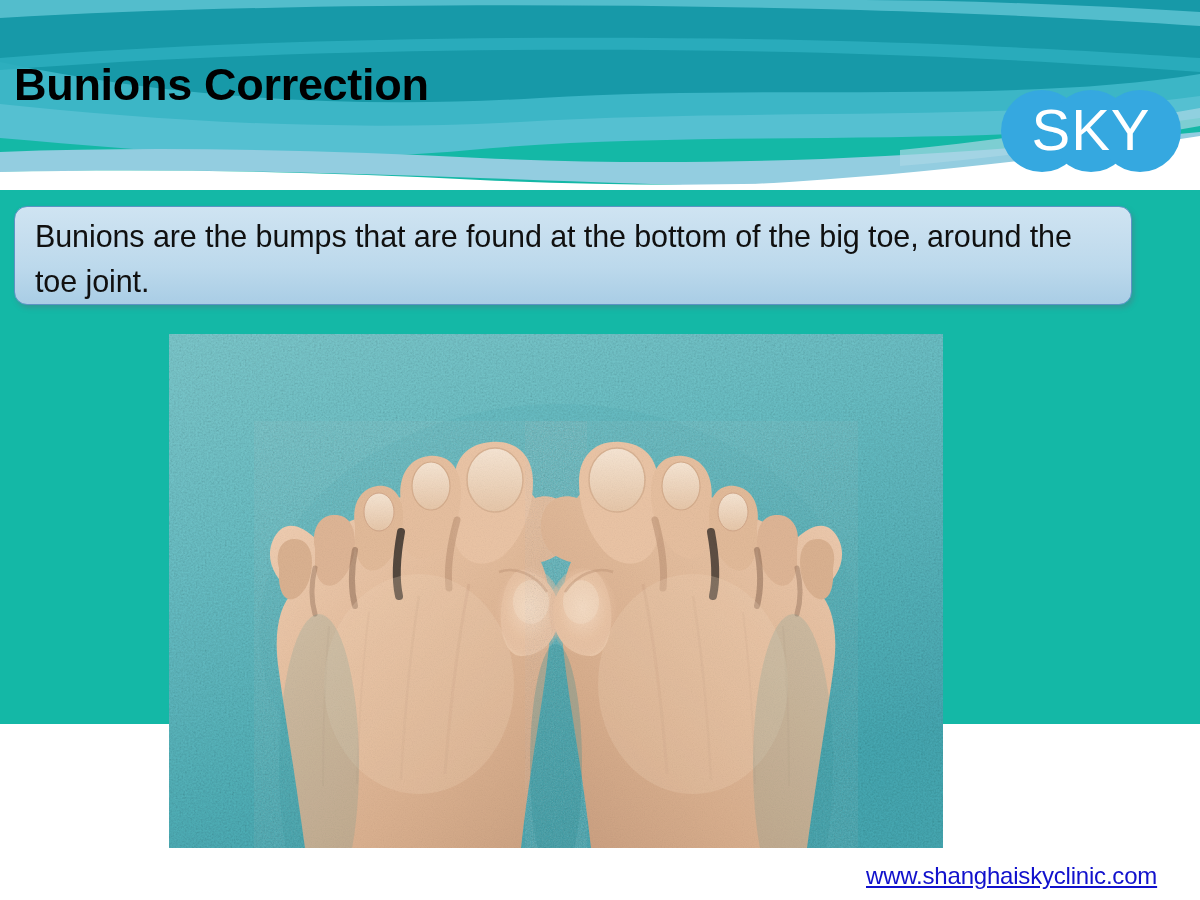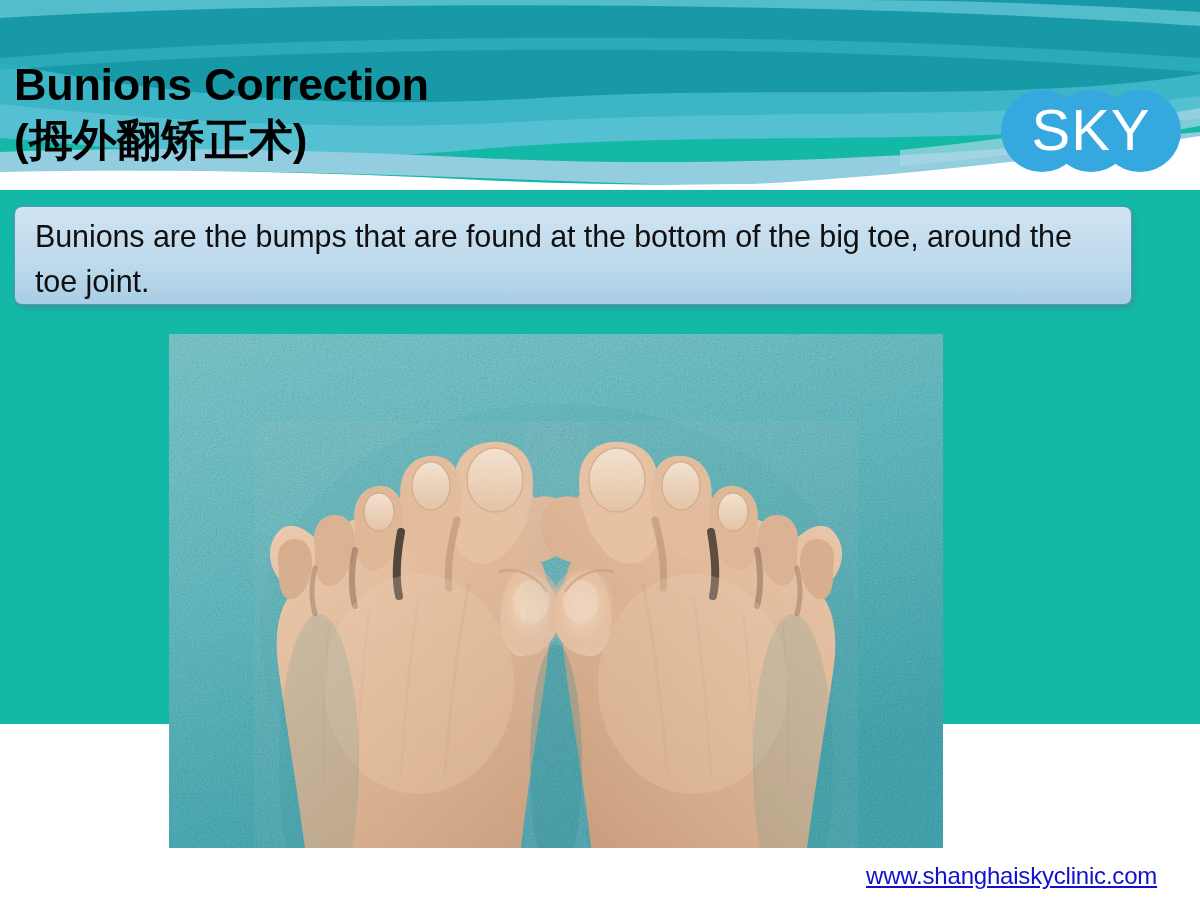--- a/index.html
+++ b/index.html
@@ -49,21 +49,21 @@
     width:186px; height:82px;
   }
   .sky-logo svg { display:block; width:186px; height:82px; }
 
   
   .callout {
     position:absolute;
     left:14px; top:206px;
     width:1118px; height:99px;
     border:1.5px solid #5b93c4;
-    border-radius:8px;
+    border-radius:13px;
     background:linear-gradient(to bottom, #cfe4f2 0%, #c4ddee 38%, #bcd9ec 62%, #a9cde5 100%);
     box-shadow:2px 3px 5px rgba(90,110,130,0.40);
     padding:7px 18px 0 20px;
   }
   .callout-text {
     font-size:30.5px;
     line-height:45px;
     color:#101010;
     font-weight:normal;
     letter-spacing:-0.1px;
@@ -113,21 +113,20 @@
       <path d="M640,190 L1200,190 L1200,136 C980,170 820,182 640,190 Z" fill="#ffffff"></path>
 
       <path d="M0,172 C160,168 320,172 480,180 C700,190 900,184 1200,160 L1200,190 L0,190 Z" fill="#ffffff"></path>
 
       <path d="M900,150 C1000,140 1110,124 1200,108 L1200,126 C1110,142 1000,158 900,166 Z" fill="#a9d7e6" opacity="0.7"></path>
     </svg>
   </div>
 
   <div class="title-block">
     <div class="title-line">Bunions Correction</div>
-    <div class="title-line cn">(拇外翻矫正术)</div>
   </div>
 
   <div class="sky-logo">
     <svg viewBox="0 0 186 82" xmlns="http://www.w3.org/2000/svg">
       <g>
         <circle cx="44" cy="41" r="41" fill="#35a8e0"></circle>
         <circle cx="93" cy="41" r="41" fill="#35a8e0"></circle>
         <circle cx="142" cy="41" r="41" fill="#35a8e0"></circle>
       </g>
       <text x="93" y="60" text-anchor="middle" font-family="Liberation Sans, sans-serif" font-size="58" font-weight="400" fill="#ffffff" letter-spacing="1">SKY</text>

